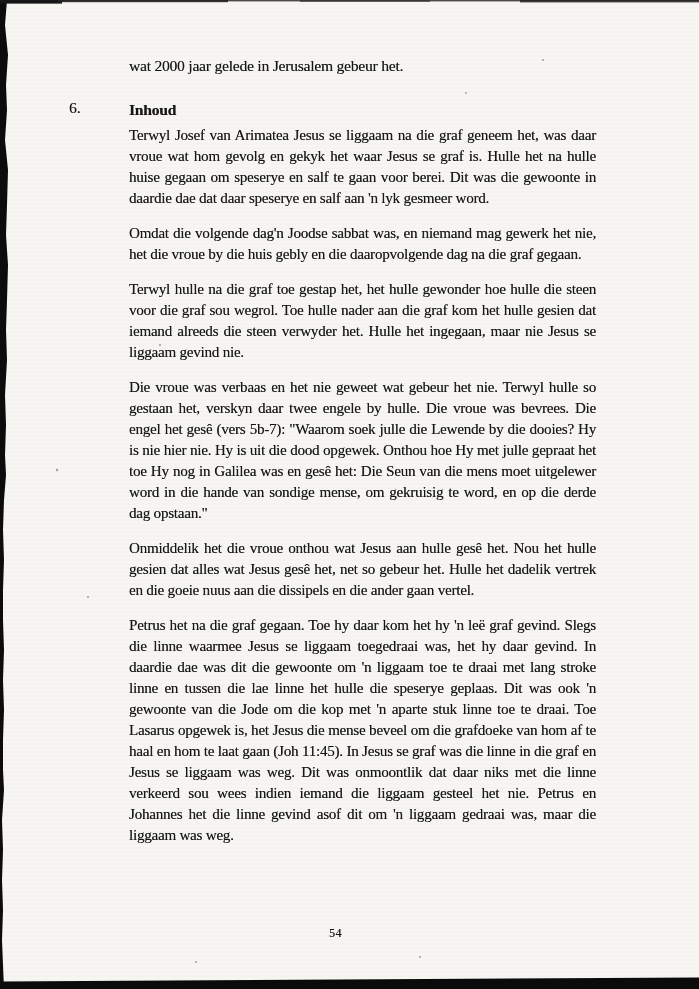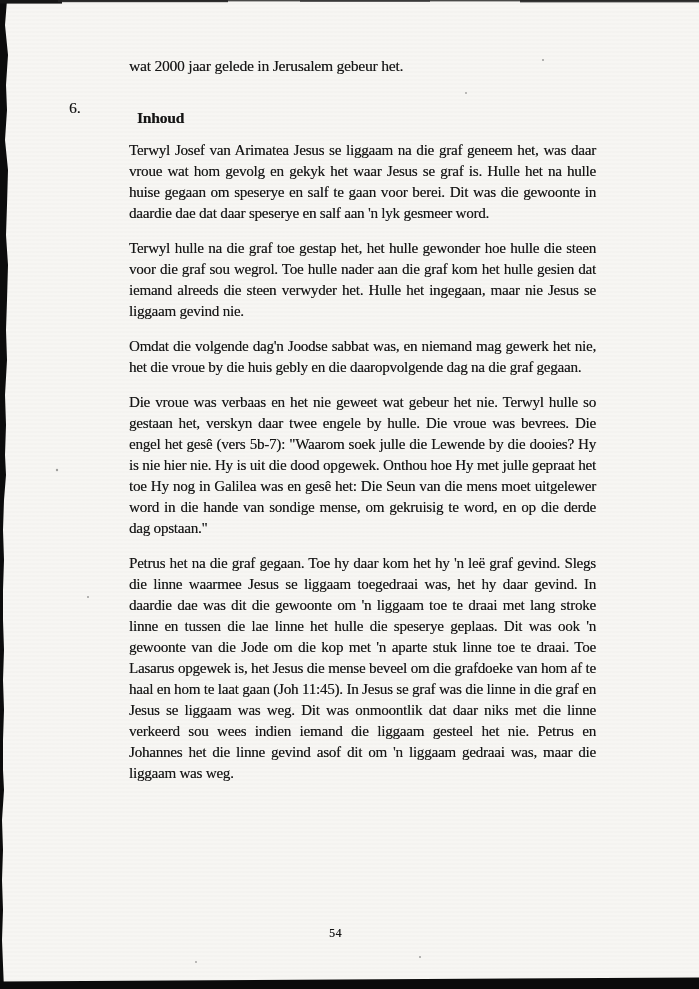--- a/index.html
+++ b/index.html
@@ -48,27 +48,27 @@
     width: 467px;
     font-size: 15px;
     line-height: 21px;
     letter-spacing: -0.2px;
     text-align: justify;
   }
   .section-title {
     font-weight: bold;
     font-size: 15.5px;
     line-height: 21px;
-    margin: 8px;
+    margin: 0;
   }
   .para {
     margin: 14px 0 0 0;
   }
   .para.first {
-    margin-top: 12px;
+    margin-top: 5px;
     font-family: Liberation Serif, serif;
   }
   .page-number {
     position: absolute;
     left: 329px;
     top: 926px;
     font-size: 12px;
     letter-spacing: 0.5px;
   }
 </style>
@@ -104,26 +104,27 @@
 
   <div class="intro-line doc-text">wat 2000 jaar gelede in Jerusalem gebeur het.</div>
 
   <div class="section-number doc-text">6.</div>
 
   <div class="body-block">
     <h2 class="section-title doc-text">Inhoud</h2>
 
     <p class="para first doc-text">Terwyl Josef van Arimatea Jesus se liggaam na die graf geneem het, was daar vroue wat hom gevolg en gekyk het waar Jesus se graf is. Hulle het na hulle huise gegaan om speserye en salf te gaan voor berei. Dit was die gewoonte in daardie dae dat daar speserye en salf aan 'n lyk gesmeer word.</p>
 
+    <p class="para doc-text">Omdat die volgende dag'n Joodse sabbat was, en niemand mag gewerk het nie, het die vroue by die huis gebly en die daaropvolgende dag na die graf gegaan.</p>
+
     <p class="para doc-text">Terwyl hulle na die graf toe gestap het, het hulle gewonder hoe hulle die steen voor die graf sou wegrol. Toe hulle nader aan die graf kom het hulle gesien dat iemand alreeds die steen verwyder het. Hulle het ingegaan, maar nie Jesus se liggaam gevind nie.</p>
-
-    <p class="para doc-text">Omdat die volgende dag'n Joodse sabbat was, en niemand mag gewerk het nie, het die vroue by die huis gebly en die daaropvolgende dag na die graf gegaan.</p>
 
     <p class="para doc-text">Die vroue was verbaas en het nie geweet wat gebeur het nie. Terwyl hulle so gestaan het, verskyn daar twee engele by hulle. Die vroue was bevrees. Die engel het gesê (vers 5b-7):  "Waarom soek julle die Lewende by die dooies?  Hy is nie hier nie. Hy is uit die dood opgewek. Onthou hoe Hy met julle gepraat het toe Hy nog in Galilea was en gesê het:  Die Seun van die mens moet uitgelewer word in die hande van sondige mense, om gekruisig te word, en op die derde dag opstaan."</p>
 
+    <p class="para doc-text">Onmiddelik het die vroue onthou wat Jesus aan hulle gesê het. Nou het hulle gesien dat alles wat Jesus gesê het, net so gebeur het. Hulle het dadelik vertrek en die goeie nuus aan die dissipels en die ander gaan vertel.</p>
 
 
     <p class="para doc-text">Petrus het na die graf gegaan. Toe hy daar kom het hy 'n leë graf gevind. Slegs die linne waarmee Jesus se liggaam toegedraai was, het hy daar gevind. In daardie dae was dit die gewoonte om 'n liggaam toe te draai met lang stroke linne en tussen die lae linne het hulle die speserye geplaas. Dit was ook 'n gewoonte van die Jode om die kop met 'n aparte stuk linne toe te draai. Toe Lasarus opgewek is, het Jesus die mense beveel om die grafdoeke van hom af te haal en hom te laat gaan (Joh 11:45). In Jesus se graf was die linne in die graf en Jesus se liggaam was weg. Dit was onmoontlik dat daar niks met die linne verkeerd sou wees indien iemand die liggaam gesteel het nie. Petrus en Johannes het die linne gevind asof dit om 'n liggaam gedraai was, maar die liggaam was weg.</p>
   </div>
 
   <div class="page-number doc-text">54</div>
 
 </div>
 
 </body></html>

